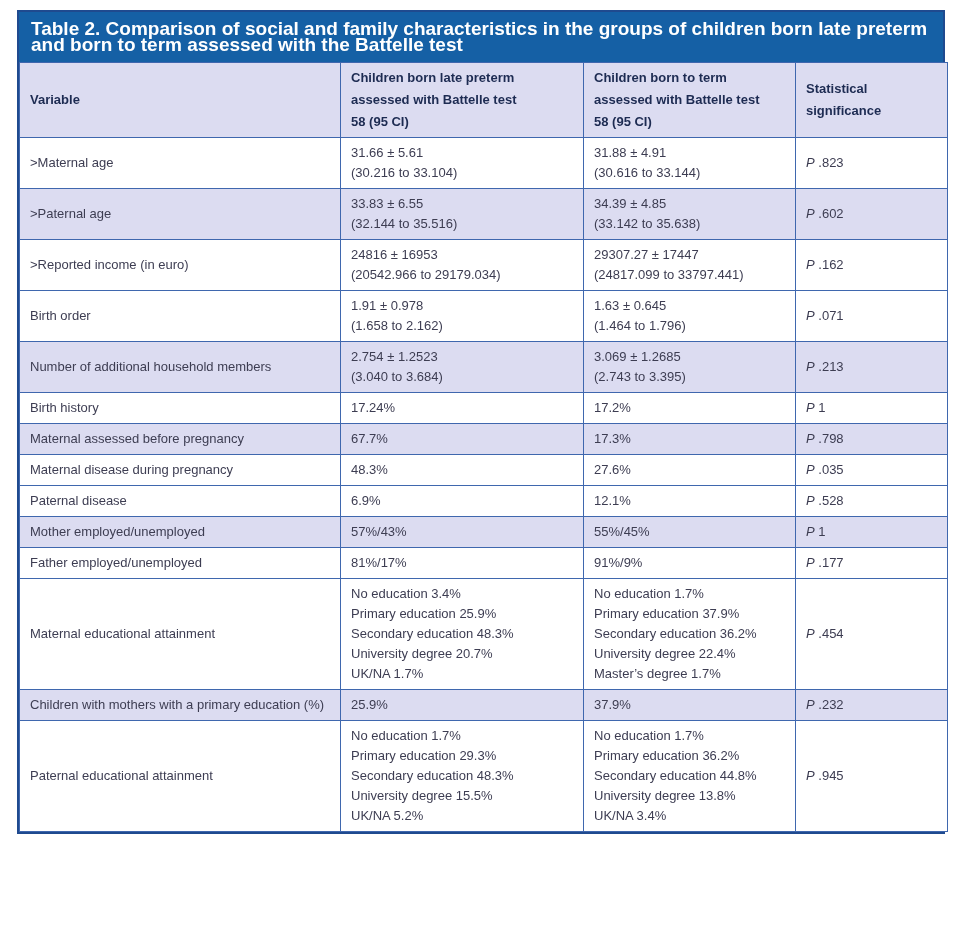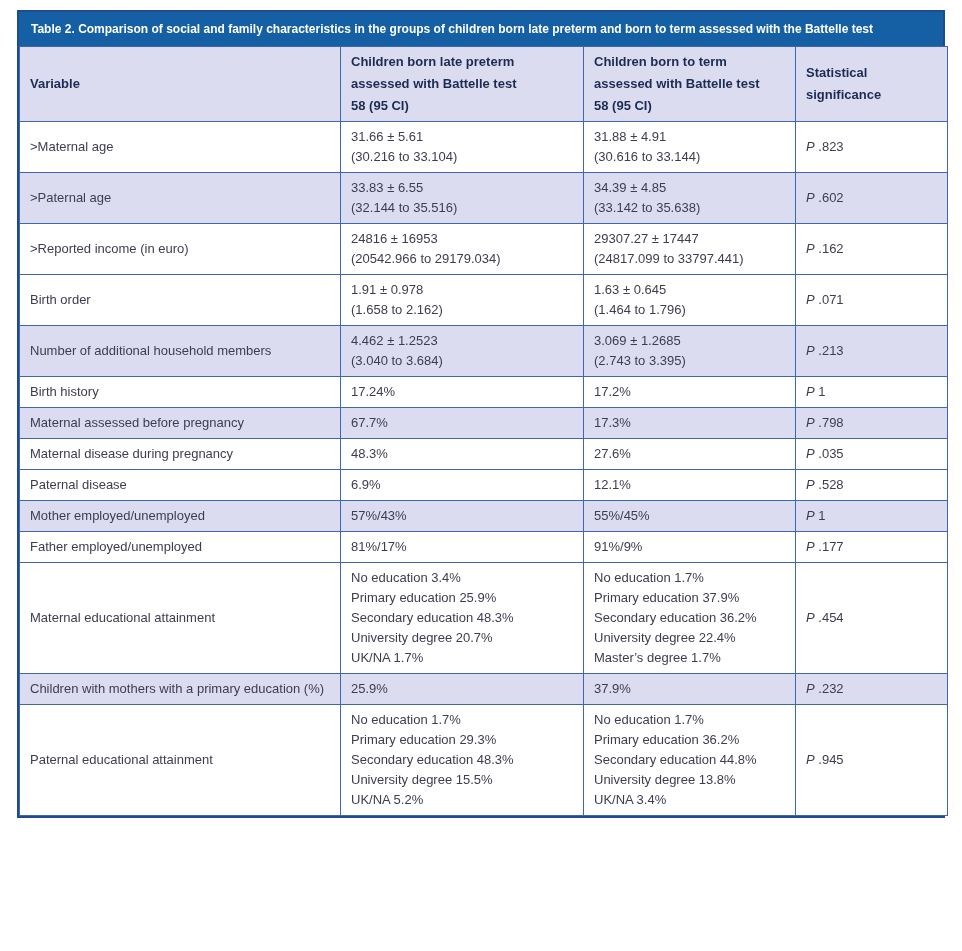--- a/index.html
+++ b/index.html
@@ -17,21 +17,21 @@
     padding: 10px 17px 0 17px;
   }
   .table-wrap {
     border: 2px solid #1f4a8f;
     background: #ffffff;
   }
   .title-bar {
     background: #1560a5;
     color: #ffffff;
     font-weight: bold;
-    font-size: 12px;
+    font-size: 19px;
     line-height: 16px;
     padding: 9px 12px;
   }
   table.comparison {
     border-collapse: collapse;
     width: 100%;
     table-layout: fixed;
     font-size: 13px;
     color: #3d3d52;
   }
@@ -146,21 +146,21 @@
               <div>1.63 ± 0.645</div>
               <div>(1.464 to 1.796)</div>
             </td>
             <td class="sig"><i>P</i> .071</td>
           </tr>
           <tr class="alt">
             <td>
               <div>Number of additional household members</div>
             </td>
             <td>
-              <div>4.462 ± 1.2523</div>
+              <div>2.754 ± 1.2523</div>
               <div>(3.040 to 3.684)</div>
             </td>
             <td>
               <div>3.069 ± 1.2685</div>
               <div>(2.743 to 3.395)</div>
             </td>
             <td class="sig"><i>P</i> .213</td>
           </tr>
           <tr>
             <td>

